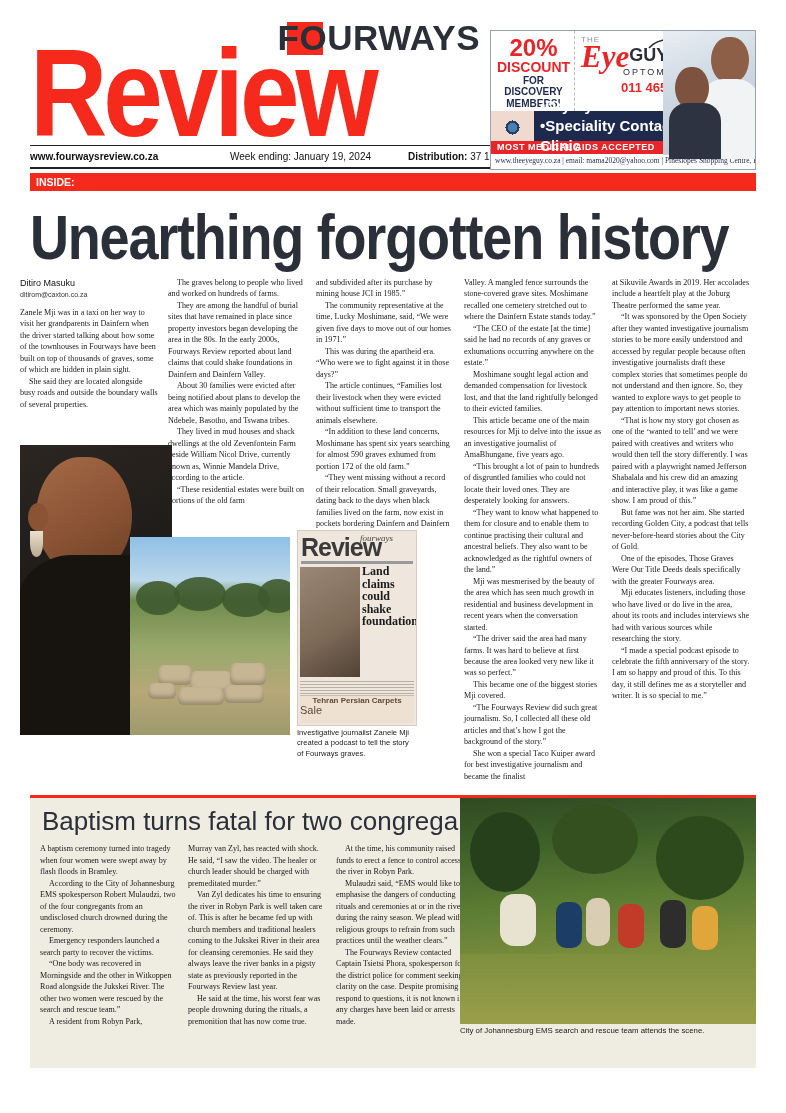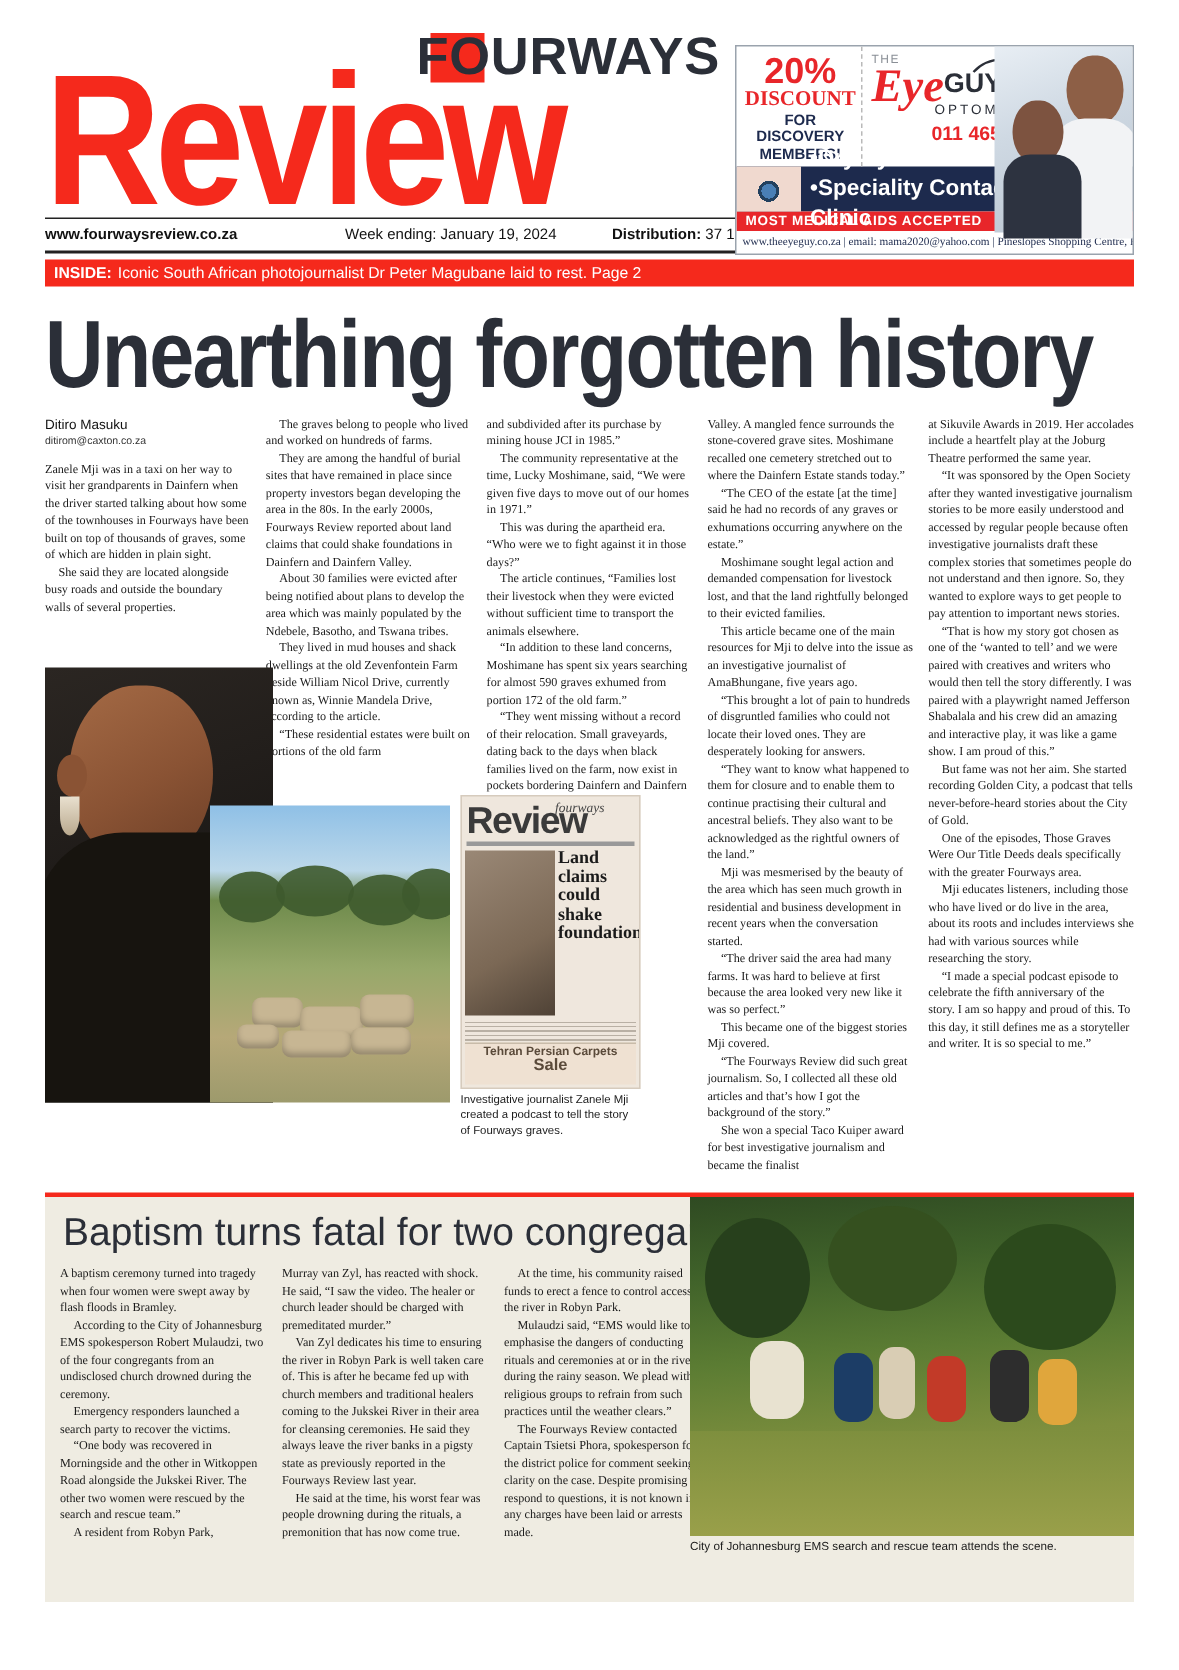--- a/index.html
+++ b/index.html
@@ -38,21 +38,21 @@
     border:1px solid #9aa3ad; background:#fff;
     overflow:hidden;
   }
   .ad-top { display:flex; height:80px; }
   .ad-discount {
     width:84px; padding:5px 3px 0 5px; text-align:center;
     border-right:1px dashed #b9b9b9;
     font-family:"Liberation Sans", sans-serif;
   }
   .ad-20 { color:#e8262a; font-weight:bold; font-size:24px; line-height:1; }
-  .ad-disc { color:#e8262a; font-weight:bold; font-size:14px; line-height:1.05;font-family:Liberation Serif, serif; }
+  .ad-disc { color:#e8262a; font-weight:bold; font-size:14px; line-height:1.05; }
   .ad-for { color:#1d2a4d; font-weight:bold; font-size:10px; line-height:1.15; }
   .ad-brand { position:relative; flex:1; padding:4px 4px 0 6px; }
   .ad-the { font-family:"Liberation Sans", sans-serif; font-size:8px; color:#8a8f96; letter-spacing:1px; }
   .ad-eye {
     font-family:"Liberation Serif", serif; font-style:italic; font-weight:bold;
     font-size:31px; color:#e8262a; line-height:0.85; margin-top:-2px;
   }
   .ad-guy { font-family:"Liberation Sans", sans-serif; font-weight:bold; font-size:18px; color:#2b2f38; vertical-align:6px;}
   .ad-opto { font-family:"Liberation Sans", sans-serif; font-size:9px; letter-spacing:2px; color:#2b2f38; margin-left:42px; margin-top:-4px;}
   .ad-phone { font-family:"Liberation Sans", sans-serif; font-weight:bold; font-size:13px; color:#e8262a; margin-top:3px; margin-left:40px; }
@@ -96,21 +96,21 @@
 
   
   .headline {
     margin:14px 30px 0 30px;
     font-family:"Liberation Sans", sans-serif; font-weight:bold;
     font-size:54px; line-height:1; color:#2b2f38; letter-spacing:-1.2px;
     transform:scaleY(1.18); transform-origin:left top; height:62px;
   }
 
   
-  .story-top { position:relative; margin:10px 30px 0 30px; height:512px; }
+  .story-top { position:relative; margin:10px 30px 0 20px; height:512px; }
   .cols { display:flex; gap:10px; }
   .col { width:138px; font-size:8.1px; line-height:1.42; text-align:left; color:#1a1a1a; }
   .col p { margin:0; text-indent:9px; }
   .col p.noind { text-indent:0; }
   .byline-name { font-family:"Liberation Sans", sans-serif; font-size:9px; font-weight:normal; color:#111; }
   .byline-mail { font-family:"Liberation Sans", sans-serif; font-size:7px; color:#333; margin-bottom:7px; }
 
   
   .photo-portrait {
     position:absolute; left:0; top:168px; width:152px; height:290px;
@@ -147,21 +147,21 @@
   .clip-fw { position:absolute; left:62px; top:2px; font-family:"Liberation Serif", serif; font-style:italic; font-size:9px; color:#444; }
   .clip-rule { height:3px; background:#999; margin:1px 3px; }
   .clip-photo { position:absolute; left:2px; top:36px; width:60px; height:110px;
                 background:linear-gradient(150deg,#9a8876 0%,#7b6855 60%,#4f4236 100%); }
   .clip-head { position:absolute; left:64px; top:34px; width:54px;
                font-family:"Liberation Serif", serif; font-weight:bold; font-size:12px; line-height:1.05; color:#1a1a1a; }
   .clip-cols { position:absolute; left:2px; top:150px; right:2px; height:20px;
                background:repeating-linear-gradient(180deg,#b9b0a4 0 1px, transparent 1px 3px); }
   .clip-ad { position:absolute; left:2px; bottom:2px; right:2px; height:28px; background:#efe1d2; border-top:1px solid #c8bba9; }
   .clip-ad-t { font-family:"Liberation Sans", sans-serif; font-weight:bold; font-size:8px; text-align:center; color:#5a4a3a; }
-  .clip-ad-s { font-family:"Liberation Sans", sans-serif; font-weight:bold; font-size:11px; text-align:center; color:#5a4a3a; line-height:1;}
+  .clip-ad-s { font-family:"Liberation Sans", sans-serif; font-weight:normal; font-size:11px; color:#5a4a3a; line-height:1;}
 
   .sep-red { margin:6px 30px 0 30px; height:3px; background:#f5291c; }
 
   
   .story-bottom { position:relative; margin:0 30px; height:270px; background:#efece2; padding:8px 10px 0 10px; }
   .headline2 {
     font-family:"Liberation Sans", sans-serif; font-size:26px; color:#2b2f38;
     line-height:1.05; margin:2px 0 8px 2px;
   }
   .bcols { display:flex; gap:10px; }
@@ -233,21 +233,20 @@
 
   <div class="infobar">
     <div class="info-url">www.fourwaysreview.co.za</div>
     <div class="info-week">Week ending: January 19, 2024</div>
     <div class="info-dist"><b>Distribution:</b> <span>37 150</span></div>
     <div class="info-free">Free</div>
   </div>
 
   <div class="inside">
     <b>INSIDE:</b>
-    <span>Iconic South African photojournalist Dr Peter Magubane laid to rest. Page 2</span>
   </div>
 
   <div class="headline">Unearthing forgotten history</div>
 
   <div class="story-top">
     <div class="cols">
       <div class="col">
         <div class="byline-name">Ditiro Masuku</div>
         <div class="byline-mail">ditirom@caxton.co.za</div>
         <p class="noind">Zanele Mji was in a taxi on her way to visit her grandparents in Dainfern when the driver started talking about how some of the townhouses in Fourways have been built on top of thousands of graves, some of which are hidden in plain sight.</p>

